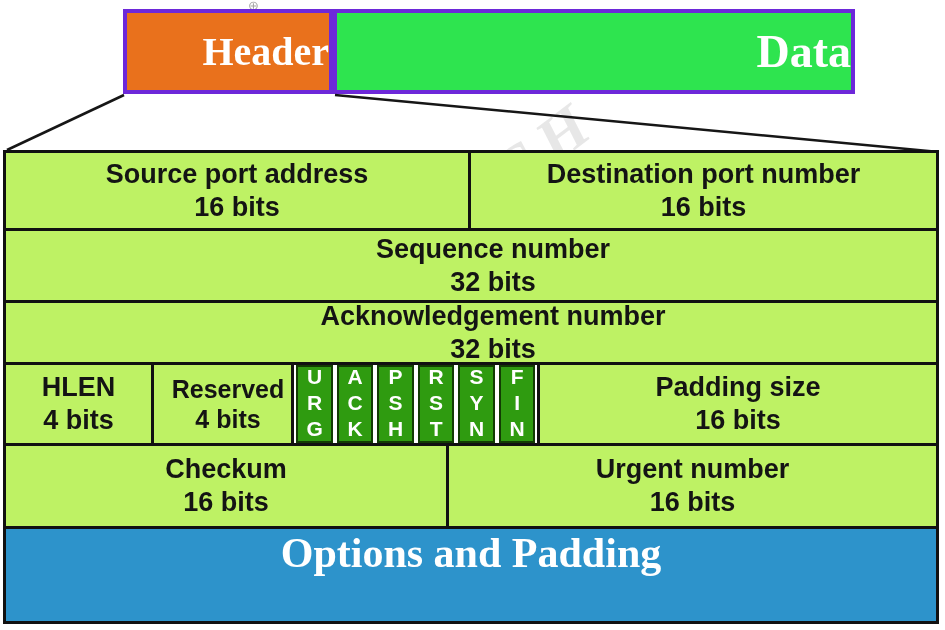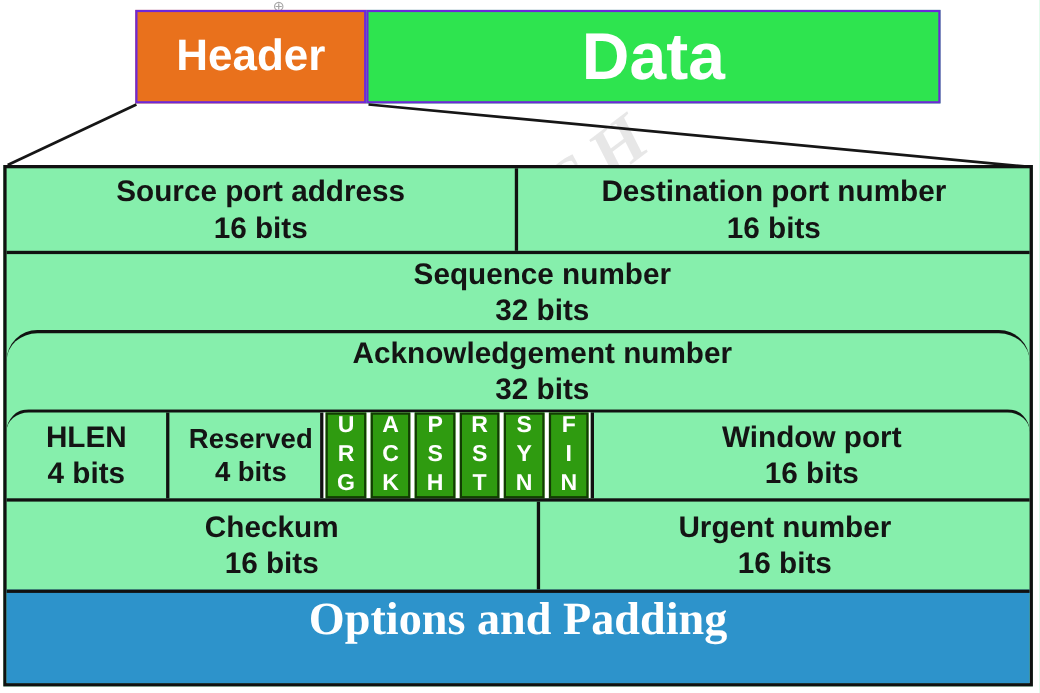--- a/index.html
+++ b/index.html
@@ -13,40 +13,40 @@
     position: relative;
     overflow: hidden;
     font-family: "Liberation Sans", sans-serif;
   }
 
   
   .topbox {
     position: absolute;
     top: 9px;
     height: 85px;
-    border: 2px solid #6d28d9;
+    border: 4px solid #6d28d9;
     box-sizing: border-box;
     display: flex;
     align-items: center;
-    justify-content: center;
-    font-family: Liberation Sans, sans-serif;
+    justify-content: flex-end;
+    font-family: Liberation Serif, serif;
     font-weight: 700;
     color: #ffffff;
   }
   .header-box {
     left: 123px;
     width: 210px;
     background: #e9711c;
     font-size: 40px;
   }
   .data-box {
     left: 333px;
     width: 522px;
     background: #2ee44f;
-    font-size: 60px;
+    font-size: 46px;
   }
 
   
   .connectors {
     position: absolute;
     left: 0;
     top: 0;
     width: 945px;
     height: 630px;
     pointer-events: none;
@@ -83,53 +83,53 @@
   .tbl {
     position: absolute;
     left: 3px;
     top: 150px;
     width: 936px;
     height: 474px;
     border: 3px solid #111;
     box-sizing: border-box;
     display: flex;
     flex-direction: column;
-    background: #86efac;
+    background: #bef264;
   }
   .row {
     display: flex;
     border-top: 3px solid #111;
     box-sizing: border-box;
     flex: 0 0 auto;
   }
   .row:first-child { border-top: none; }
   .r1 { height: 75px; }
   .r2 { height: 72px; }
-  .r3 { height: 72px; border-radius: 28px; }
-  .r4 { height: 81px; border-radius: 20px; }
+  .r3 { height: 62px; }
+  .r4 { height: 81px; }
   .r5 { height: 83px; }
   .r6 { flex: 1 1 auto; }
 
   .cell {
     display: flex;
     flex-direction: column;
     align-items: center;
     justify-content: center;
     font-weight: 700;
     font-size: 27px;
     line-height: 1.22;
     color: #141414;
     box-sizing: border-box;
     text-align: center;
   }
   .cell + .cell { border-left: 3px solid #111; }
 
   .w-half-l  { width: 462px; }
   .w-half-r  { flex: 1; }
-  .w-ck-l    { width: 482px; }
+  .w-ck-l    { width: 440px; }
   .full      { flex: 1; padding-left: 44px; }
 
   .hlen      { width: 145px; }
   .reserved  { width: 140px; font-size: 25px; padding-left: 11px; }
   .flags-wrap {
     width: 246px;
     display: flex;
     flex-direction: row;
     align-items: stretch;
     background: #ffffff;
@@ -221,21 +221,21 @@
     </div>
     <div class="cell flags-wrap">
       <div class="flag">URG</div>
       <div class="flag">ACK</div>
       <div class="flag">PSH</div>
       <div class="flag">RST</div>
       <div class="flag">SYN</div>
       <div class="flag">FIN</div>
     </div>
     <div class="cell window">
-      <span>Window port</span>
+      <span>Padding size</span>
       <span>16 bits</span>
     </div>
   </div>
 
   <div class="row r5">
     <div class="cell w-ck-l">
       <span>Checkum</span>
       <span>16 bits</span>
     </div>
     <div class="cell w-half-r">

